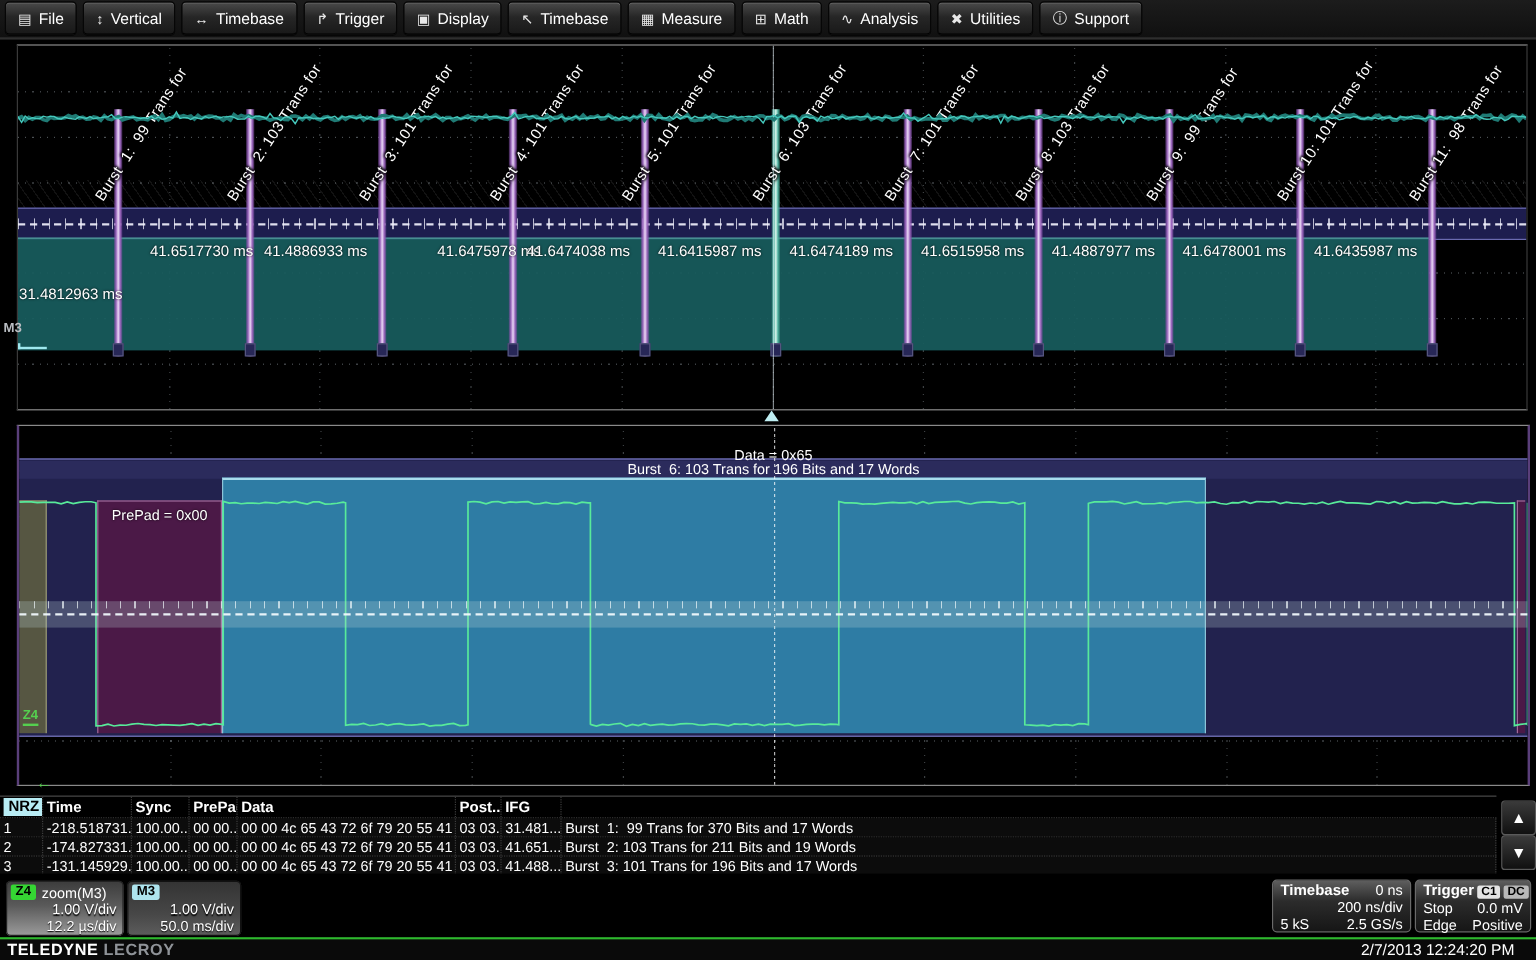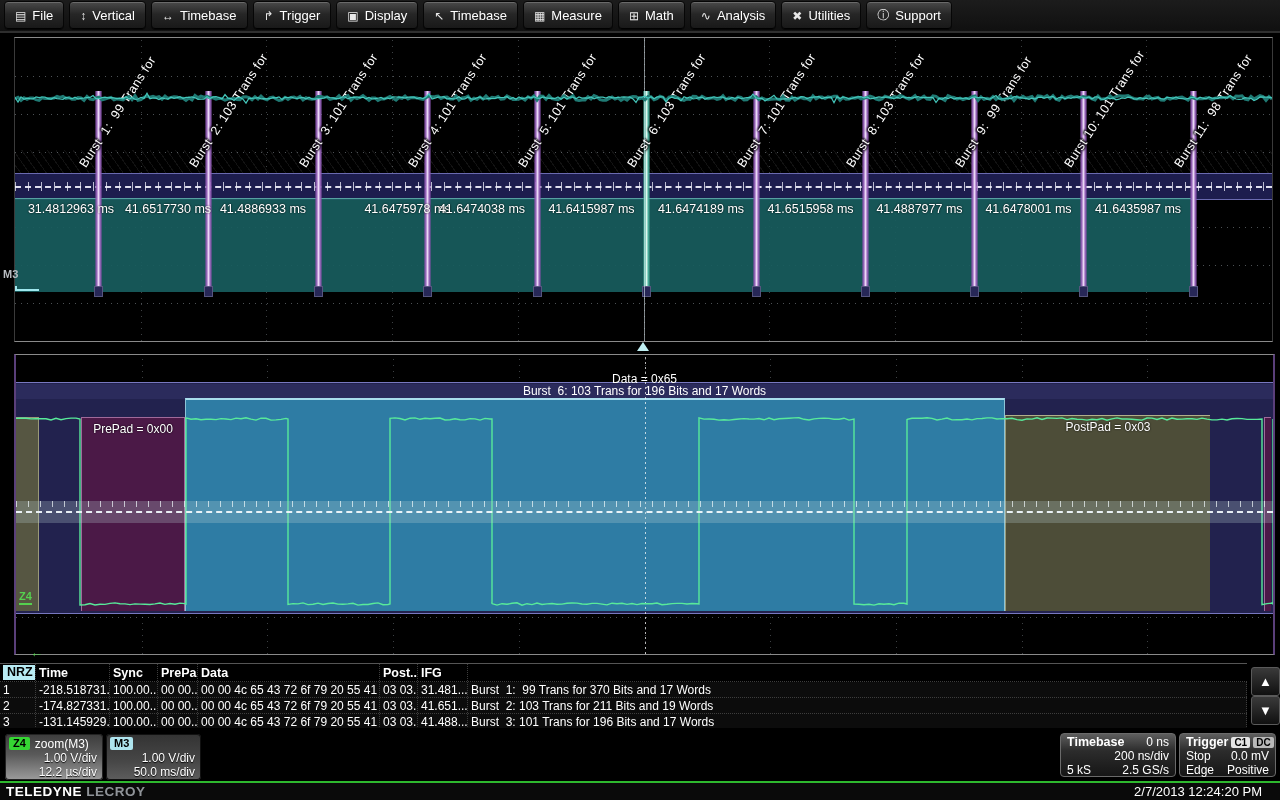--- a/index.html
+++ b/index.html
@@ -214,21 +214,21 @@
         <div class="burst-label" style="left: 842px;">Burst  8: 103 Trans for</div>
         <div class="burst-marker normal" style="left: 956px;"></div>
         <div class="burst-base" style="left: 955px;"></div>
         <div class="burst-label" style="left: 951px;">Burst  9:  99 Trans for</div>
         <div class="burst-marker normal" style="left: 1065px;"></div>
         <div class="burst-base" style="left: 1064px;"></div>
         <div class="burst-label" style="left: 1060px;">Burst 10: 101 Trans for</div>
         <div class="burst-marker normal" style="left: 1175px;"></div>
         <div class="burst-base" style="left: 1174px;"></div>
         <div class="burst-label" style="left: 1170px;">Burst 11:  98 Trans for</div>
-        <div class="gap-time" style="left: 12px; width: 88px;">31.4812963 ms</div>
+        <div class="gap-time" style="left: 0px; width: 88px; margin-top: 36px;">31.4812963 ms</div>
         <div class="gap-time" style="left: 98px; width: 110px;">41.6517730 ms</div>
         <div class="gap-time" style="left: 193px; width: 110px;">41.4886933 ms</div>
         <div class="gap-time" style="left: 303px; width: 109px; padding-left: 35px;">41.6475978 ms</div>
         <div class="gap-time" style="left: 412px; width: 110px;">41.6474038 ms</div>
         <div class="gap-time" style="left: 522px; width: 109px;">41.6415987 ms</div>
         <div class="gap-time" style="left: 631px; width: 110px;">41.6474189 ms</div>
         <div class="gap-time" style="left: 741px; width: 109px;">41.6515958 ms</div>
         <div class="gap-time" style="left: 850px; width: 109px;">41.4887977 ms</div>
         <div class="gap-time" style="left: 959px; width: 109px;">41.6478001 ms</div>
         <div class="gap-time" style="left: 1068px; width: 110px;">41.6435987 ms</div>
@@ -260,23 +260,20 @@
         <div class="gl-v" style="left: 1131px;"></div>
       </div>
     <div id="burst-overlay">
       <div id="burst-header-band">Burst  6: 103 Trans for 196 Bits and 17 Words</div>
     </div>
     <div class="region" id="region-left-tail" style="left: 0px; width: 23px; top: 62px; height: 194px;"></div>
     <div class="region" id="region-prepad" style="left: 65px; width: 104px; top: 62px; height: 194px;">
       <div class="region-label">PrePad = 0x00</div>
     </div>
     <div class="region" id="region-data" style="left: 169px; width: 820px; top: 43px; height: 213px;"></div>
-    <div class="region" id="region-postpad" style="left: 989px; width: 205px; top: 60px; height: 196px;">
-      <div class="region-label">PostPad = 0x03</div>
-    </div>
     <div class="region" id="region-right-tail" style="left: 1248px; width: 7px; top: 62px; height: 194px;"></div>
     <div id="data-value-label">Data = 0x65</div>
     <svg class="trace" width="1257" height="299">
       <polyline id="z4-line" fill="none" stroke="#58ea9a" stroke-width="1.4" points="0,63.4 5,63.2 10,63.3 15,63.9 20,63.7 25,63.6 30,63.7 35,64.9 40,63.3 45,64.7 50,63.6 55,63.1 60,63.1 64,64 64,249 64,249.9 69,249.7 74,248.5 79,250.0 84,249.3 89,249.4 94,248.4 99,247.9 104,248.7 109,248.9 114,249.6 119,248.9 124,249.1 129,249.2 134,249.5 139,248.9 144,248.0 149,249.4 154,248.5 159,249.2 164,248.1 169,248.6 170,249 170,64 170,62.8 175,64.2 180,63.8 185,64.8 190,64.3 195,64.3 200,64.6 205,63.6 210,64.0 215,64.6 220,63.1 225,63.8 230,62.8 235,64.1 240,65.1 245,63.2 250,63.3 255,65.1 260,64.9 265,64.4 270,63.4 272,64 272,249 272,249.4 277,248.6 282,248.9 287,247.9 292,249.6 297,249.2 302,248.1 307,249.5 312,248.5 317,248.0 322,249.1 327,249.3 332,248.9 337,248.3 342,250.1 347,249.5 352,249.5 357,248.5 362,247.9 367,249.7 372,249.5 374,249 374,64 374,63.4 379,62.9 384,63.5 389,64.9 394,63.2 399,62.9 404,64.3 409,63.3 414,63.7 419,63.2 424,63.0 429,65.0 434,64.7 439,63.7 444,64.8 449,64.9 454,63.6 459,63.9 464,65.1 469,63.4 474,64.0 476,64 476,249 476,248.7 481,250.1 486,248.7 491,249.3 496,248.3 501,247.8 506,250.2 511,248.7 516,249.6 521,248.1 526,249.5 531,248.9 536,248.5 541,249.3 546,249.1 551,248.3 556,248.0 561,248.1 566,249.0 571,249.3 576,248.4 581,248.4 586,249.1 591,249.9 596,248.2 601,248.7 606,248.2 611,249.4 616,248.5 621,249.6 626,248.5 631,248.7 636,248.7 641,248.0 646,249.7 651,249.3 656,248.6 661,248.4 666,248.4 671,249.0 676,248.5 681,248.7 683,249 683,64 683,62.9 688,64.1 693,64.0 698,64.3 703,65.1 708,64.8 713,65.1 718,64.5 723,64.0 728,63.6 733,64.0 738,64.1 743,63.5 748,64.8 753,63.1 758,64.7 763,63.7 768,63.5 773,63.2 778,62.9 783,62.8 788,64.3 793,65.0 798,63.9 803,63.4 808,63.2 813,63.4 818,64.3 823,64.2 828,63.2 833,65.1 838,64 838,249 838,249.0 843,249.2 848,249.7 853,249.3 858,250.1 863,248.8 868,249.2 873,248.8 878,249.7 883,248.1 888,248.3 891,249 891,64 891,64.4 896,63.3 901,63.2 906,63.2 911,62.8 916,63.4 921,65.0 926,64.1 931,63.0 936,64.9 941,64.8 946,64.8 951,64.0 956,64.9 961,63.6 966,63.5 971,62.9 976,62.9 981,64.0 986,63.6 991,63.8 996,63.3 1001,64.6 1006,65.2 1011,63.9 1016,64.1 1021,62.8 1026,64.4 1031,63.0 1036,63.1 1041,63.4 1046,62.9 1051,64.6 1056,63.5 1061,64.3 1066,64.4 1071,65.1 1076,64.2 1081,64.8 1086,63.5 1091,65.2 1096,63.9 1101,62.9 1106,64.0 1111,64.0 1116,64.3 1121,64.7 1126,65.1 1131,63.0 1136,63.1 1141,64.5 1146,63.1 1151,64.9 1156,63.1 1161,64.3 1166,64.1 1171,63.7 1176,63.8 1181,64.4 1186,63.1 1191,64.1 1196,64.9 1201,64.9 1206,64.1 1211,65.0 1216,63.7 1221,63.5 1226,63.6 1231,64.4 1236,64.4 1241,64.4 1246,64 1246,249 1246,249.7 1251,248.6 1256,248.1 1257,249 1257,64"></polyline>
     </svg>
     <div class="center-line-zoom" style="left:629px;"></div>
     <div id="cursor-band">
       <div class="ticks"></div>
       <div class="dash"></div>
     </div>

